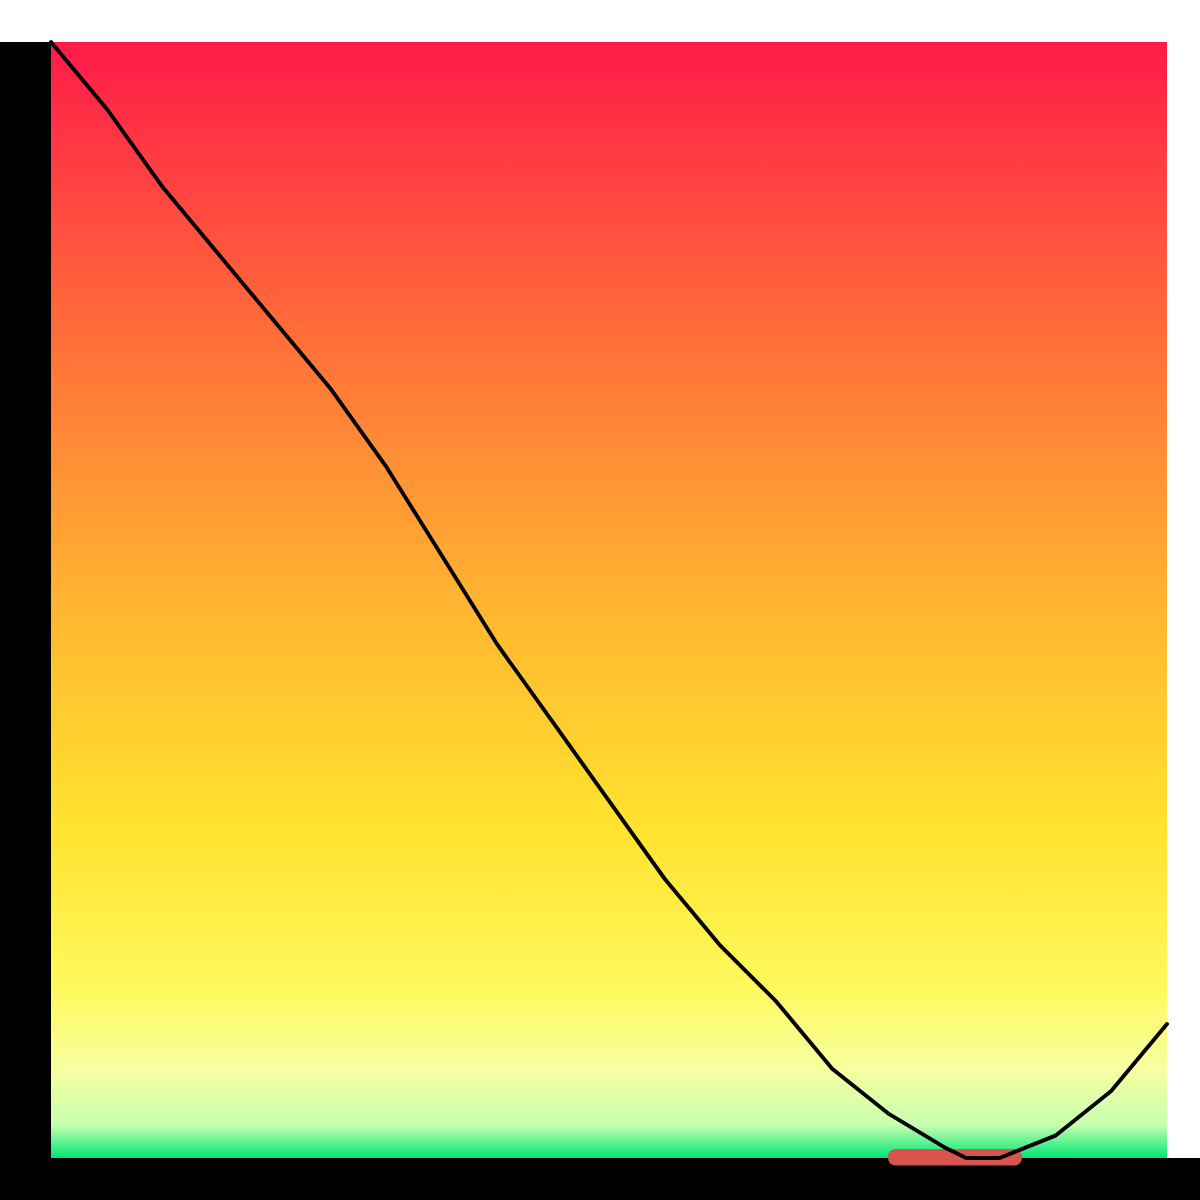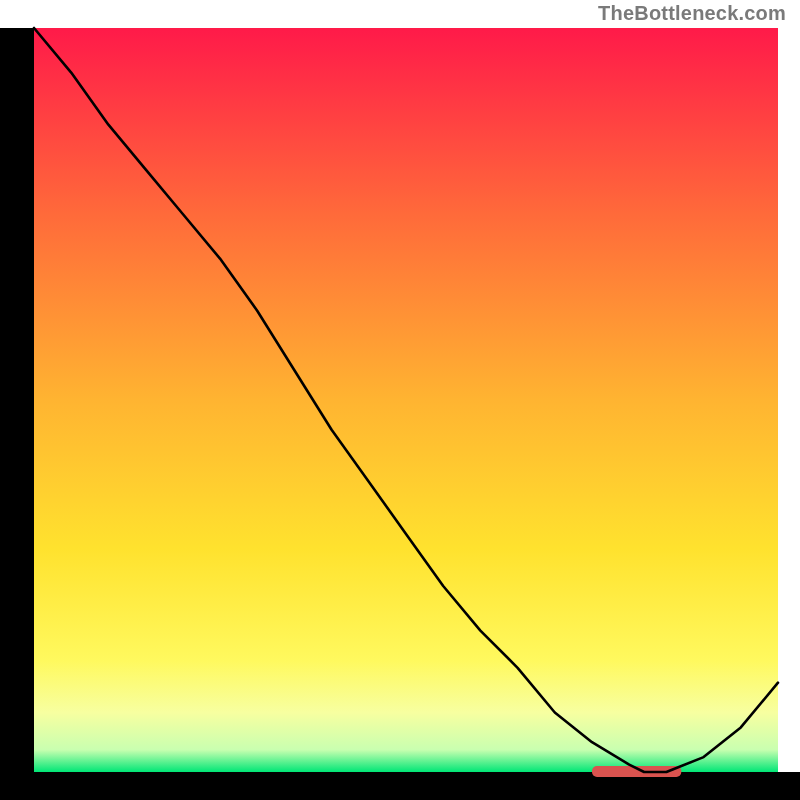--- a/index.html
+++ b/index.html
@@ -14,21 +14,20 @@
     font-weight: bold;
     color: #7a7a7a;
     letter-spacing: 0.2px;
   }
   svg { display: block; }
 </style>
 </head>
 <body>
 
 <div class="wrap">
-  <div class="attribution">TheBottleneck.com</div>
 
   <svg id="chart-svg" width="800" height="800" viewBox="0 0 800 800">
     <defs>
       <linearGradient id="bg-grad" x1="0" y1="0" x2="0" y2="1">
           <stop offset="0%" stop-color="#ff1a49"></stop>
           <stop offset="25%" stop-color="#ff6a3a"></stop>
           <stop offset="50%" stop-color="#ffb431"></stop>
           <stop offset="70%" stop-color="#ffe22e"></stop>
           <stop offset="85%" stop-color="#fff95e"></stop>
           <stop offset="92%" stop-color="#f7ffa0"></stop>

